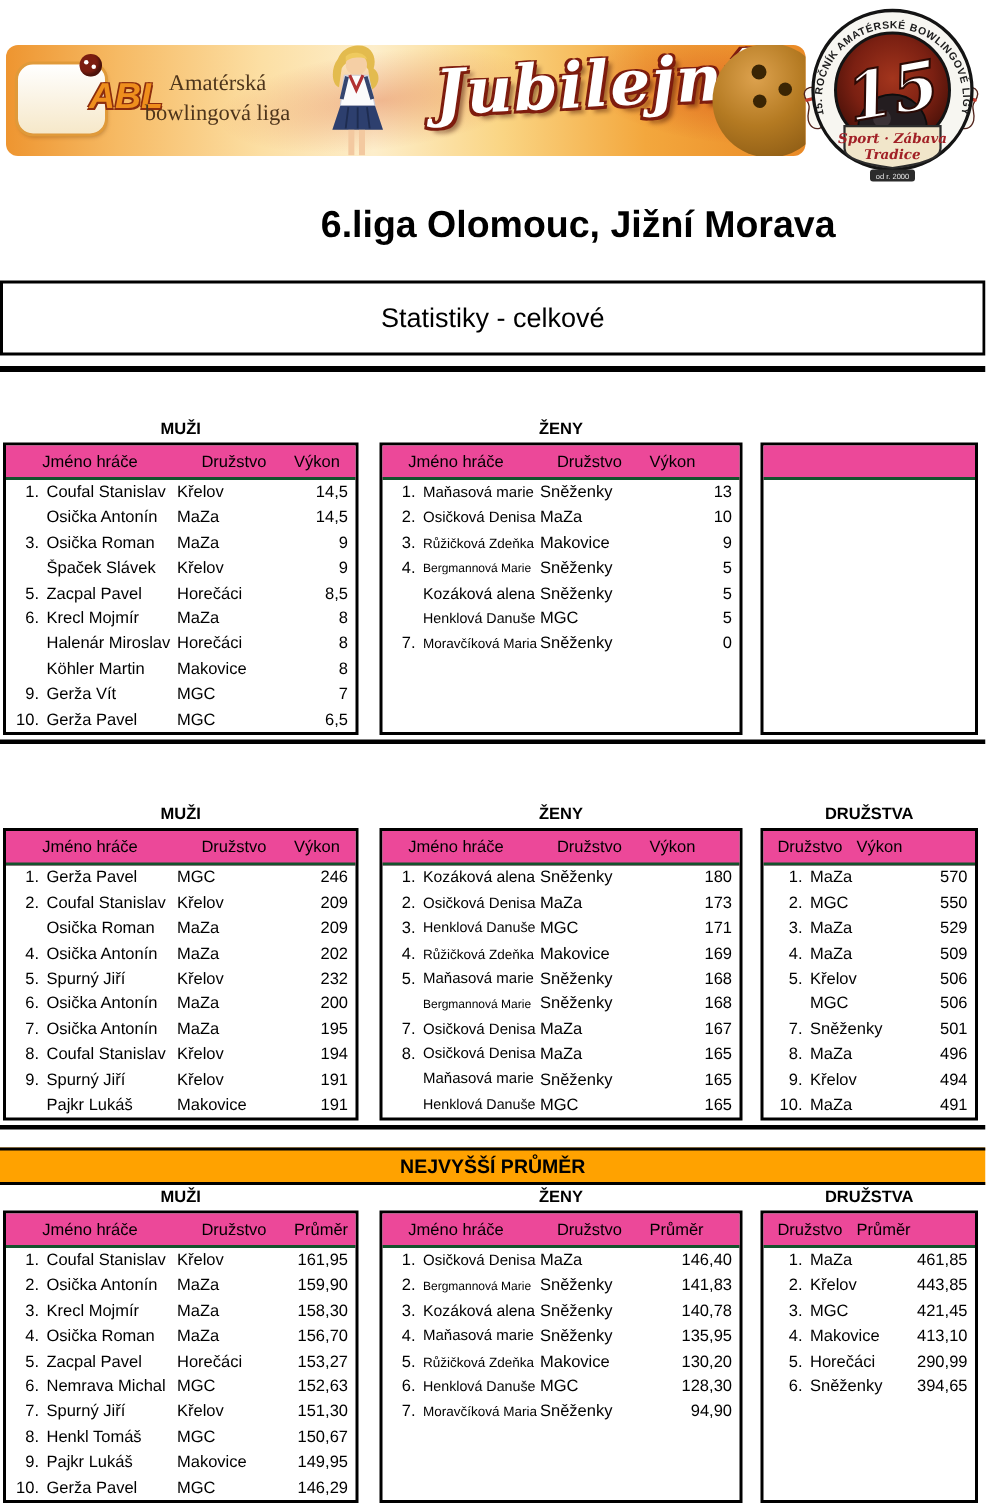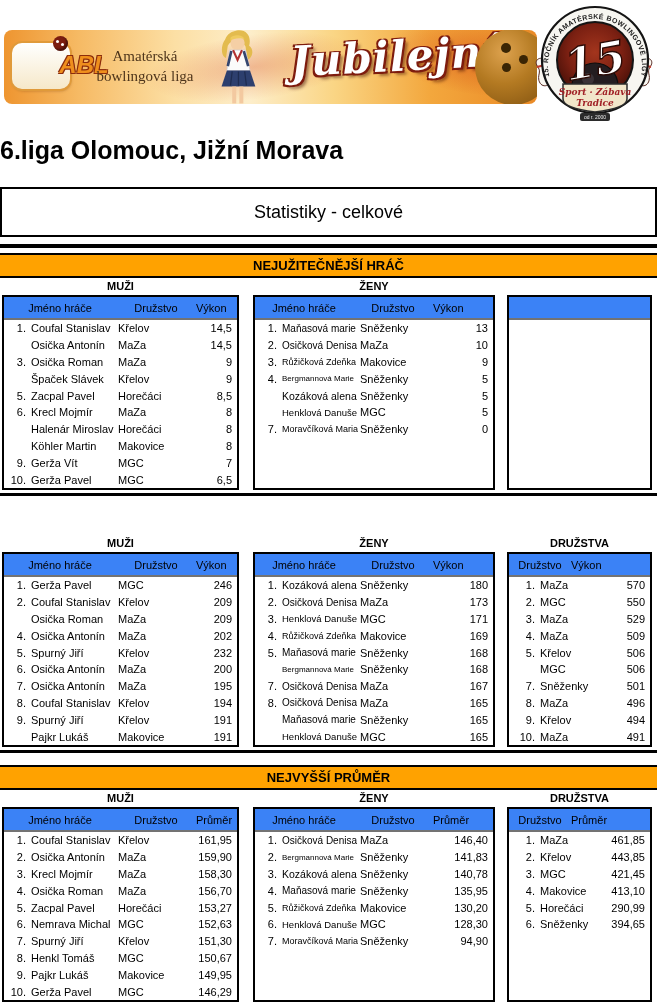--- a/index.html
+++ b/index.html
@@ -37,41 +37,41 @@
            text-shadow:-2px -1px 0 #7e1c0e,2px -1px 0 #7e1c0e,-2px 2px 0 #7e1c0e,2px 2px 0 #7e1c0e,4px 4px 3px rgba(60,10,0,.45);}
   .big-ball{position:absolute;right:-14px;top:-1px;width:76px;height:76px;border-radius:50%;
             background:radial-gradient(circle at 38% 30%,#dda24e 0%,#b47a22 45%,#7e500f 100%);}
   .big-ball i{position:absolute;border-radius:50%;background:#3a2504;}
   .big-ball i.h1{left:26px;top:14px;width:10px;height:10px;}
   .big-ball i.h2{left:44px;top:26px;width:9px;height:9px;}
   .big-ball i.h3{left:27px;top:34px;width:9px;height:9px;}
   .badge{position:absolute;left:533px;top:2px;width:124px;height:124px;}
 
   
-  .page-title{position:absolute;left:0;top:136px;width:557px;text-align:left;
+  .page-title{position:absolute;left:0;top:136px;width:557px;text-align:right;
               font-size:25px;font-weight:bold;}
   .subtitle-box{position:absolute;left:0;top:187px;width:653px;height:46px;
                 border:2px solid #000;text-align:center;line-height:46px;font-size:18px;}
   .divider{position:absolute;left:0;top:244px;width:657px;height:4px;background:#000;}
 
   
   .section{position:absolute;left:0;width:657px;height:245px;}
   #sec1{top:253px}#sec2{top:510px}#sec3{top:765px}
   .sec-header{position:absolute;left:0;top:0;width:657px;height:21px;background:#FFA200;
               border-top:2px solid #000;border-bottom:2px solid #000;text-align:center;
               font-weight:bold;font-size:13px;line-height:21px;}
   .col-label{position:absolute;top:27px;height:15px;font-weight:bold;font-size:11px;text-align:center;}
   .lbl-men{left:2px;width:237px}.lbl-women{left:253px;width:242px}.lbl-teams{left:507px;width:145px}
   .tbox{position:absolute;top:42px;height:191px;border:2px solid #000;background:#fff;}
   .box-men{left:2px;width:233px}.box-women{left:253px;width:238px}.box-teams{left:507px;width:141px}
   .sec-line{position:absolute;left:0;top:240px;width:657px;height:3px;background:#000;}
 
   
-  .t-head{display:flex;align-items:center;height:21px;background:#3b82f6;
-          border-bottom:2px solid #737373;font-size:11px;}
+  .t-head{display:flex;align-items:center;height:21px;background:#ec4899;
+          border-bottom:2px solid #14532d;font-size:11px;}
   .t-row{display:flex;align-items:center;height:16.8px;font-size:11px;}
   .h-player{flex:none;width:112px;text-align:center;}
   .h-team{flex:none;width:80px;text-align:center;}
   .h-val{flex:1;padding-right:17px;}
   .c-rank{flex:none;width:22px;text-align:right;white-space:nowrap;}
   .c-name{flex:none;width:85px;padding-left:5px;white-space:nowrap;overflow:hidden;}
   .c-team{flex:1;padding-left:2px;white-space:nowrap;overflow:hidden;}
   .c-val{flex:none;width:46px;text-align:right;padding-right:5px;white-space:nowrap;}
   .box-women .h-player{width:98px}
   .box-women .c-name{width:76px}
@@ -153,21 +153,20 @@
     <rect x="47" y="111" width="30" height="8" rx="2" fill="#2b2b2b"></rect>
     <text x="62" y="117" text-anchor="middle" font-family="Liberation Sans, sans-serif" font-size="5" fill="#eeeeee">od r. 2000</text>
   </svg>
 </div>
 
 <div class="page-title">6.liga Olomouc, Jižní Morava</div>
 <div class="subtitle-box">Statistiky - celkové</div>
 <div class="divider"></div>
 
 <div class="section" id="sec1">
-  <div class="sec-header sec-title">NEJUŽITEČNĚJŠÍ HRÁČ</div>
   <div class="col-label lbl-men">MUŽI</div>
   <div class="col-label lbl-women">ŽENY</div>
   <div class="col-label lbl-teams"></div>
   <div class="tbox box-men">
       <div class="t-head">
         <div class="h-player">Jméno hráče</div>
         <div class="h-team">Družstvo</div>
         <div class="h-val">Výkon</div>
       </div>
       <div class="t-row">

